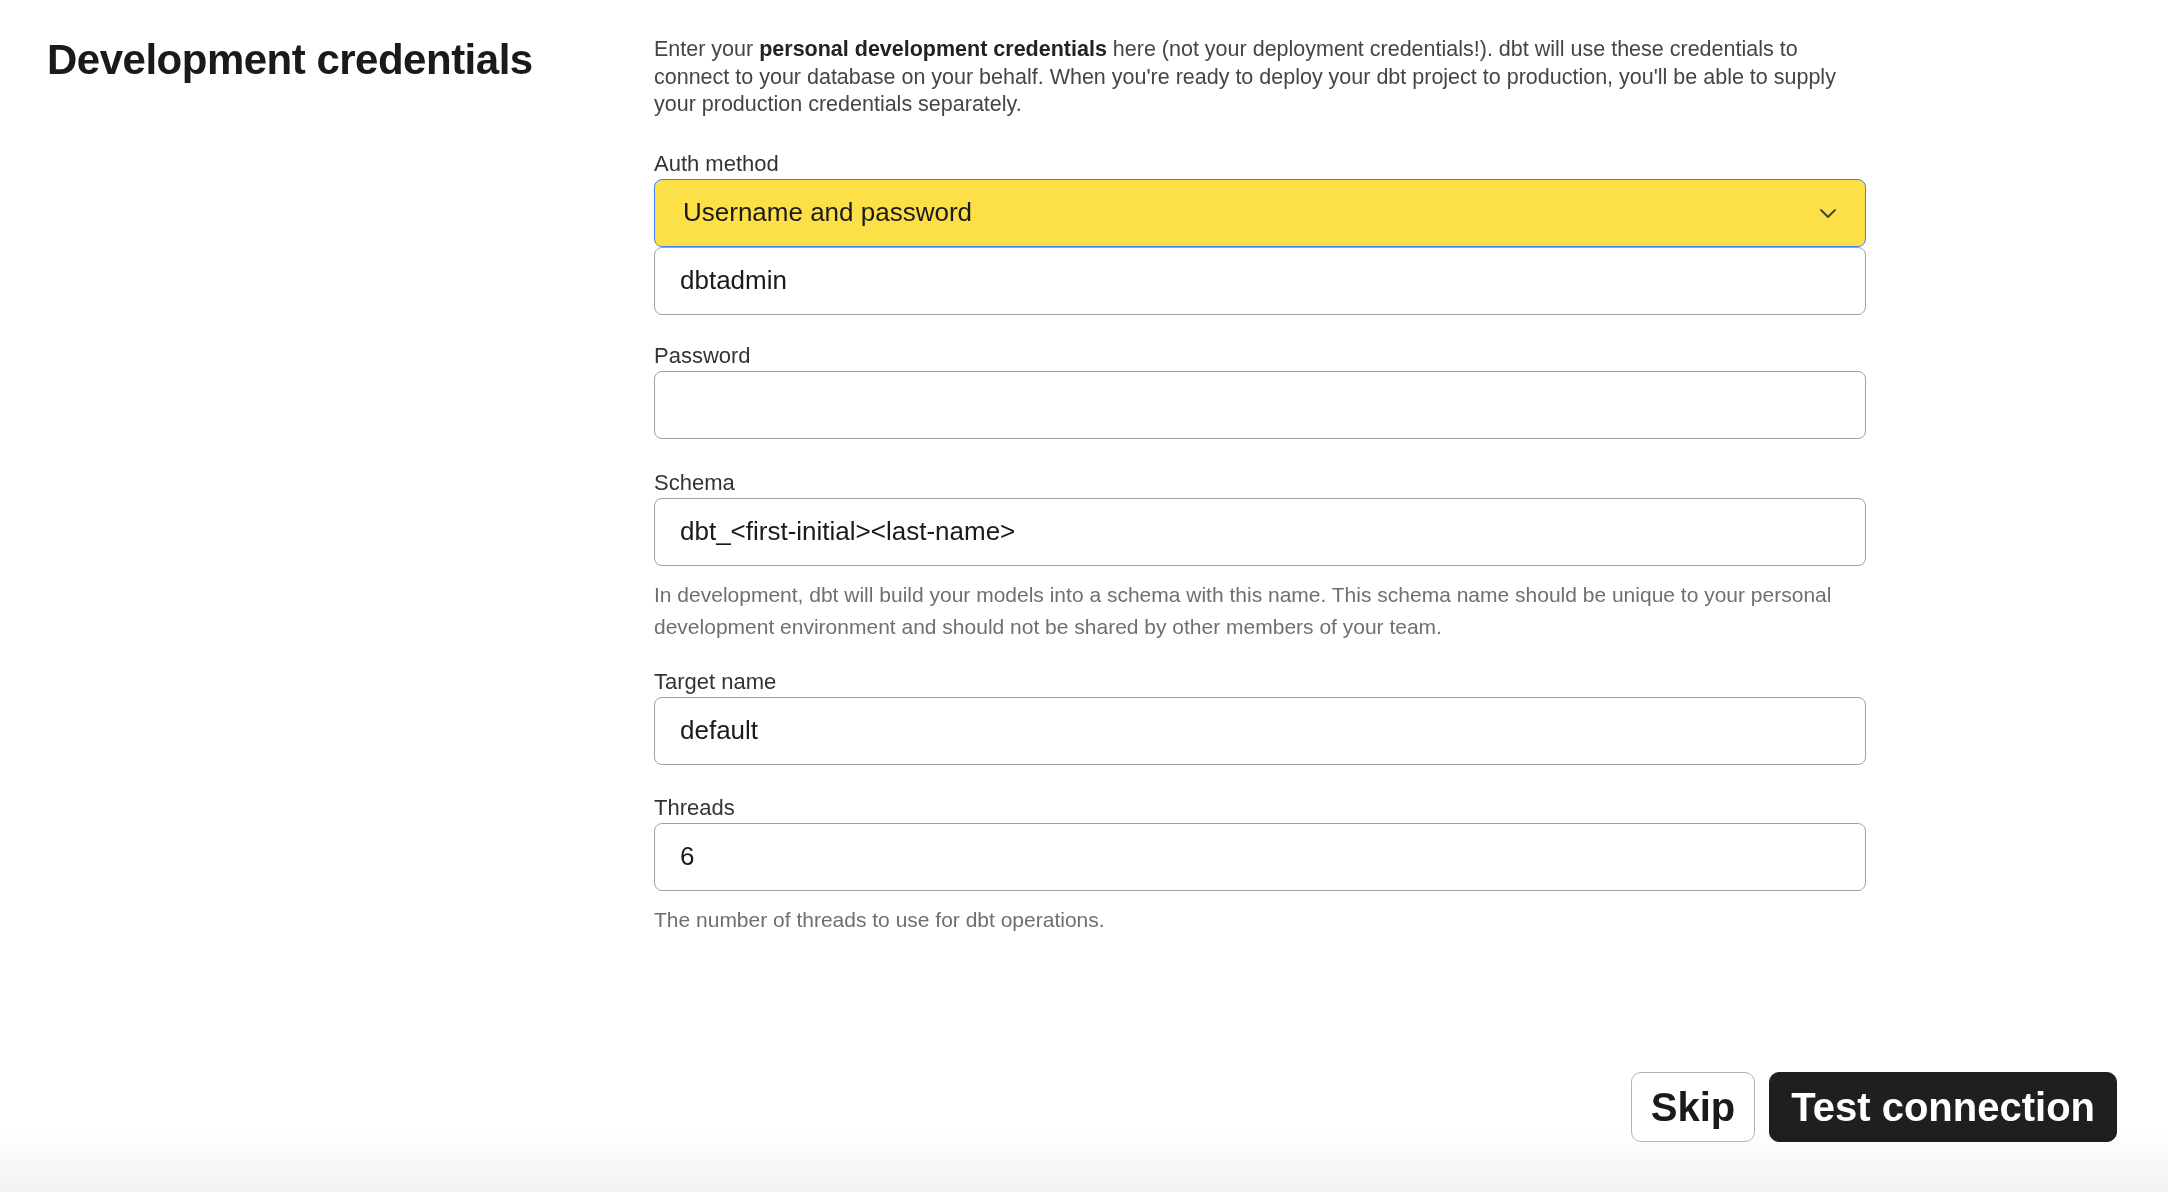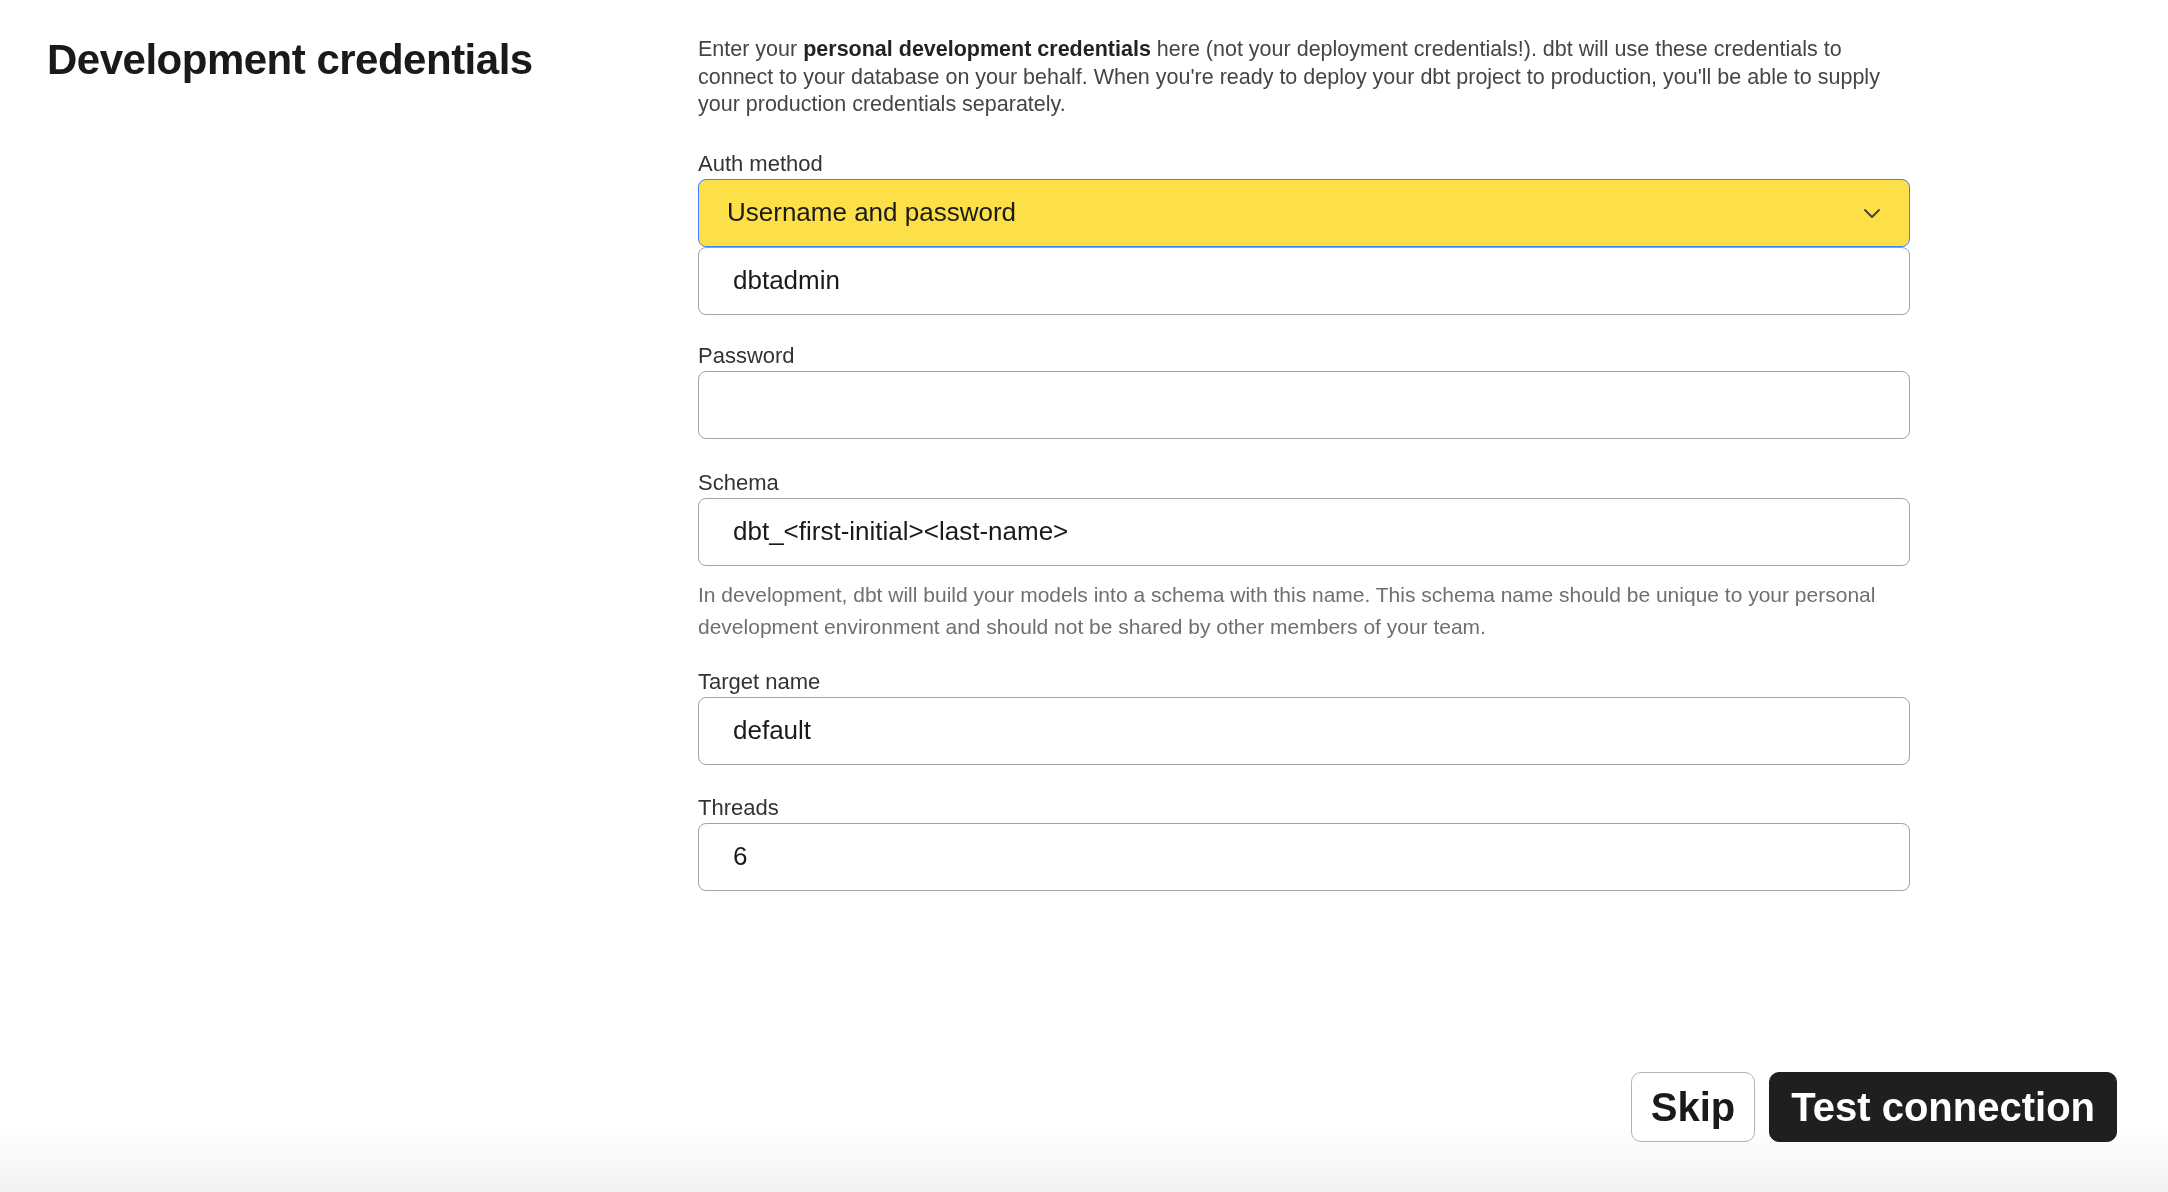--- a/index.html
+++ b/index.html
@@ -16,21 +16,21 @@
     top: 36px;
     font-size: 42px;
     line-height: 48px;
     font-weight: 700;
     color: #1a1a1a;
     letter-spacing: -0.5px;
   }
 
   .form-col {
     position: absolute;
-    left: 698px;
+    left: 654px;
     top: 36px;
     width: 1212px;
   }
 
   .description {
     font-size: 21.5px;
     line-height: 27.5px;
     color: #454545;
   }
   .description b { font-weight: 700; color: #222222; }
@@ -49,21 +49,21 @@
   .mt-31 { margin-top: 31px; }
   .mt-26 { margin-top: 26px; }
   .mt-30 { margin-top: 30px; }
 
   .text-input {
     width: 100%;
     height: 68px;
     border: 1px solid #a3a3a3;
     border-radius: 8px;
     background: #ffffff;
-    padding: 0 34px;
+    padding: 0 25px;
     font-family: "Liberation Sans", "DejaVu Sans", sans-serif;
     font-size: 26px;
     color: #1a1a1a;
     outline: none;
   }
 
   .select-box {
     width: 100%;
     height: 68px;
     border: 1px solid #3b82f6;
@@ -154,19 +154,20 @@
 
   <label class="field-label mt-31">Schema</label>
   <input class="text-input" type="text" value="dbt_&lt;first-initial&gt;&lt;last-name&gt;" style="">
   <p class="helper-text">In development, dbt will build your models into a schema with this name. This schema name should be unique to your personal development environment and should not be shared by other members of your team.</p>
 
   <label class="field-label mt-26">Target name</label>
   <input class="text-input" type="text" value="default" style="">
 
   <label class="field-label mt-30">Threads</label>
   <input class="text-input" type="text" value="6" style="">
+  <p class="helper-text">The number of threads to use for dbt operations.</p>
 
 </div>
 
 <div class="footer-actions">
   <button class="btn btn-secondary">Skip</button>
   <button class="btn btn-primary">Test connection</button>
 </div>
 
 </body></html>

